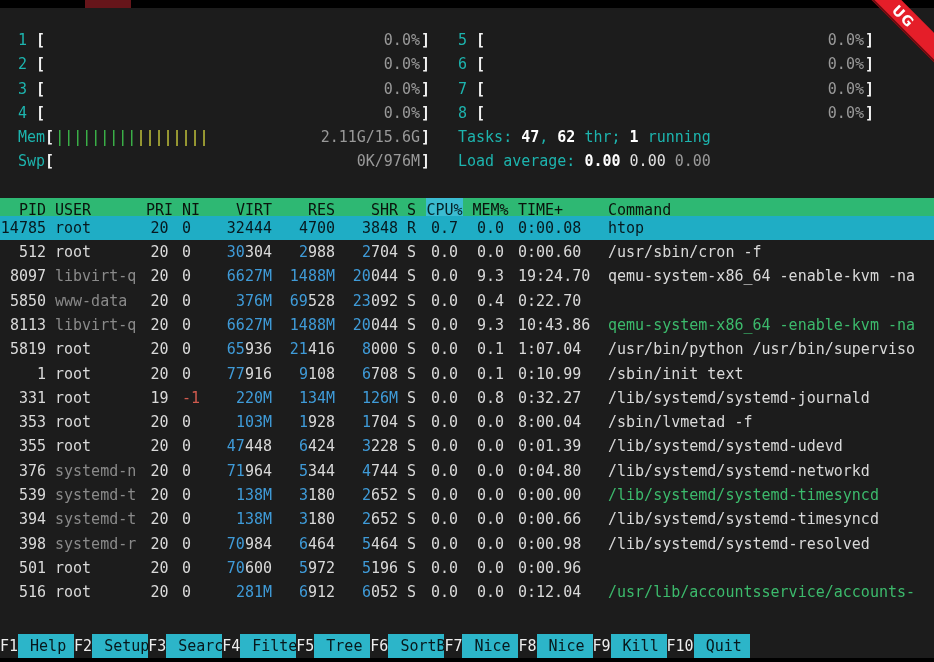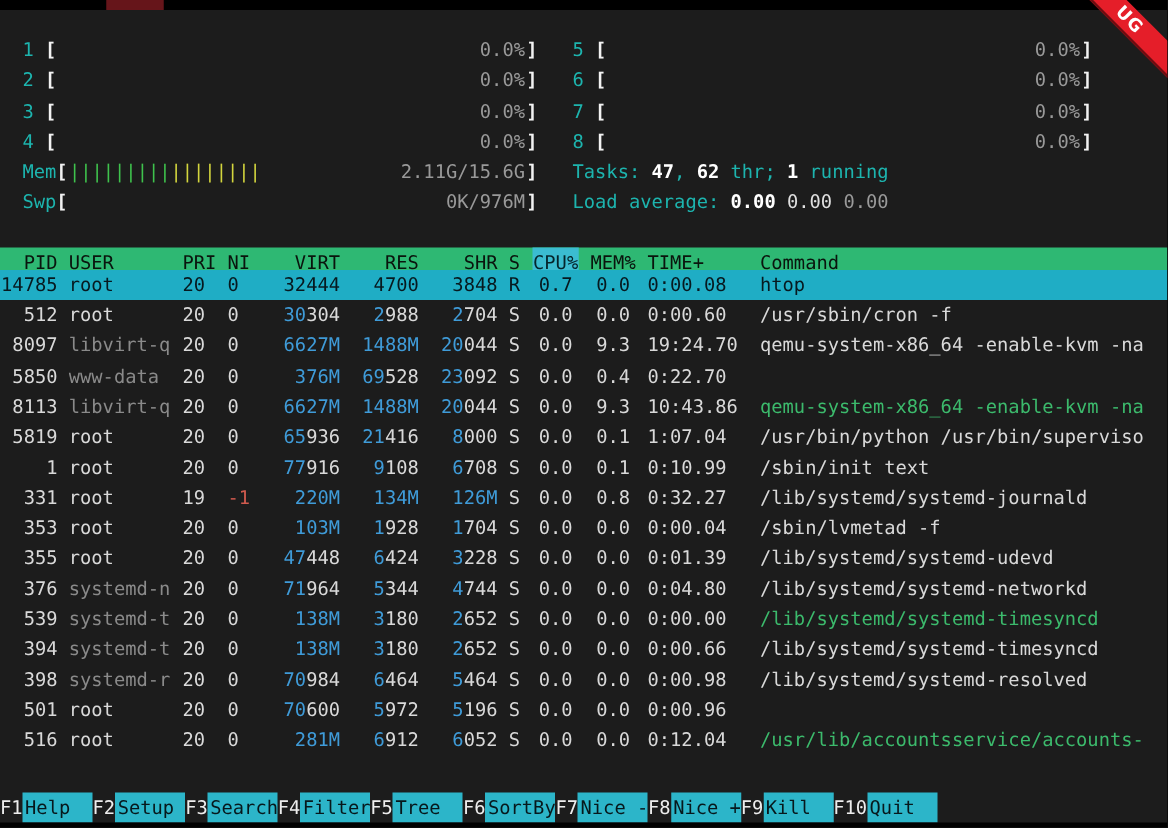--- a/index.html
+++ b/index.html
@@ -39,36 +39,36 @@
   .dim2{color:#9a9a9a}
   
   .proc-table{margin-top:24px}
   .thead{display:flex;height:18px;line-height:24.3px;background:#2eb873;color:#0a140d;font-weight:400}
   .thead .sort{background:#3bbcd1;color:#05242b}
   .prow{display:flex;height:24.3px;line-height:24.3px}
   .prow.selected{background:#1fadc5}
   .prow.selected span{color:#07191f !important}
   .c-pid{width:46px;text-align:right;white-space:pre}
   .c-user{width:82px;margin-left:9px;white-space:pre;overflow:hidden}
-  .c-pri{width:27px;margin-left:9px;text-align:left}
+  .c-pri{width:27px;margin-left:9px;text-align:center}
   .c-ni{width:27px;margin-left:9px;text-align:left}
   .c-virt,.c-res,.c-shr{width:54px;margin-left:9px;text-align:right;white-space:pre}
   .c-s{width:10px;margin-left:9px}
   .c-cpu,.c-mem{width:37px;margin-left:9px;text-align:center}
   .c-time{width:73px;margin-left:9px;text-align:left;white-space:pre}
   .c-cmd{flex:1;margin-left:17px;white-space:pre;overflow:hidden}
   .dim{color:#8a8a8a}
   .red{color:#d05a4e}
   .hi{color:#3f9bd8}
   .gcmd{color:#3cba6c}
   
   .fnbar{position:absolute;left:0;bottom:4px;height:24px;line-height:24px;display:flex}
   .fnitem{display:flex}
   .fnkey{color:#ededed;white-space:pre}
-  .fnlabel{width:56px;background:#2cb5c9;color:#07181c;white-space:pre;padding-left:2px;overflow:hidden}
+  .fnlabel{width:56px;background:#2cb5c9;color:#07181c;white-space:pre;padding-left:12px;overflow:hidden}
   .bottom-strip{position:absolute;left:0;bottom:0;width:100%;height:4px;background:#000}
 </style>
 </head>
 <body>
 
 <div class="screen">
   <div class="top-strip">
     <div class="strip-accent"></div>
   </div>
 
@@ -334,21 +334,21 @@
           <span class="c-pid">353</span>
           <span class="c-user">root</span>
           <span class="c-pri">20</span>
           <span class="c-ni">0</span>
           <span class="c-virt"><span class="hi">103M</span></span>
           <span class="c-res"><span class="hi">1</span>928</span>
           <span class="c-shr"><span class="hi">1</span>704</span>
           <span class="c-s">S</span>
           <span class="c-cpu">0.0</span>
           <span class="c-mem">0.0</span>
-          <span class="c-time">0:00.04</span>
+          <span class="c-time">8:00.04</span>
           <span class="c-cmd">/sbin/lvmetad -f</span>
         </div>
         <div class="prow">
           <span class="c-pid">355</span>
           <span class="c-user">root</span>
           <span class="c-pri">20</span>
           <span class="c-ni">0</span>
           <span class="c-virt"><span class="hi">47</span>448</span>
           <span class="c-res"><span class="hi">6</span>424</span>
           <span class="c-shr"><span class="hi">3</span>228</span>

